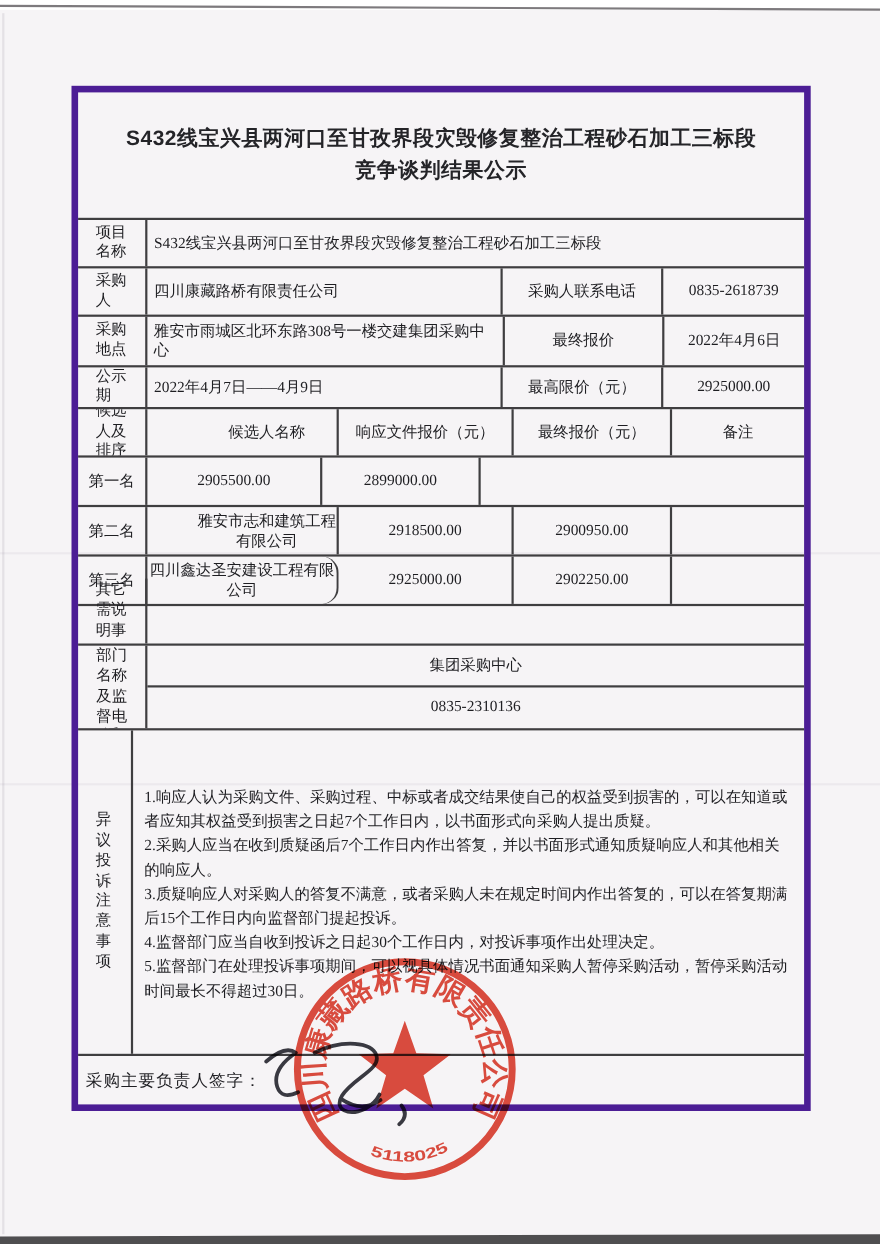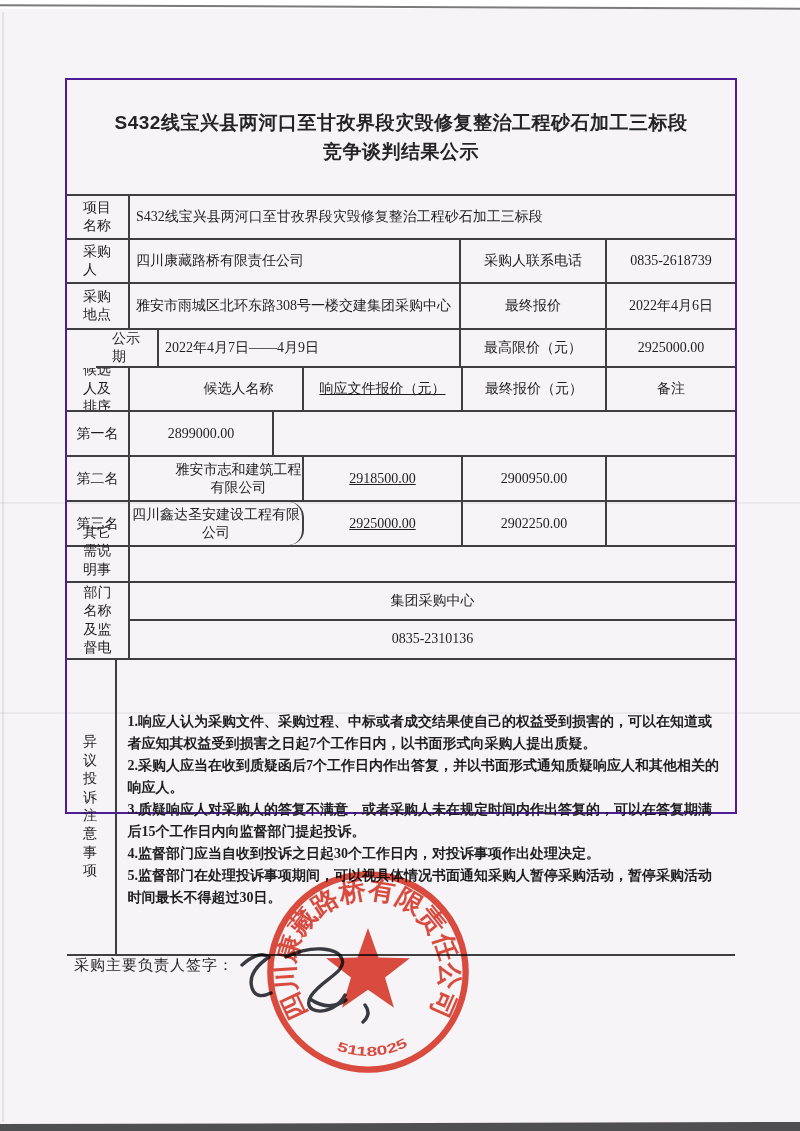--- a/index.html
+++ b/index.html
@@ -24,22 +24,22 @@
   .paper-left-edge{
     position:absolute;left:2px;top:12px;width:2px;height:1110px;
     background:rgba(70,60,75,0.10);
   }
   .crease{
     position:absolute;left:0;width:800px;height:2px;
     background:rgba(70,60,90,0.055);
   }
   
   .doc-table{
-    position:absolute;left:65px;top:78px;width:672px;height:736px;
-    border:2px solid #4c1d95;box-sizing:border-box;
+    position:absolute;left:65px;top:78px;width:672px;height:932px;
+    border:6px solid #4c1d95;box-sizing:border-box;
     display:flex;flex-direction:column;
     font-size:14px;
   }
   .row{display:flex;border-bottom:2px solid #3f3e40;box-sizing:border-box;flex:0 0 auto;}
   .row:last-child{border-bottom:none;}
   .cell{
     border-right:2px solid #3f3e40;box-sizing:border-box;
     display:flex;align-items:center;overflow:hidden;
   }
   .cell:last-child{border-right:none;}
@@ -49,43 +49,43 @@
   .r-title{height:116px;align-items:center;justify-content:center;}
   .title-block{
     width:100%;text-align:center;
     font-family:"Liberation Sans","DejaVu Sans",sans-serif;
     font-weight:700;font-size:19px;line-height:1.55;letter-spacing:0.5px;
     color:#242428;
   }
   .r-project{height:44px;}
   .r-purchaser{height:44px;}
   .r-location{height:46px;}
-  .r-publicity{height:38px;margin-left:29px;}
+  .r-publicity{height:38px;}
   .r-chead{height:44px;}
   .r-cand{height:45px;}
   .r-other{height:36px;align-items:flex-end;}
   .r-superv{height:77px;}
   .r-objection{height:296px;}
   .r-sign{flex:1 1 auto;}
   .c-val{flex:1 1 auto;}
   .c-tlabel{width:146px;font-family:Liberation Serif, serif;}
   .c-tval{width:128px;}
   .c-rank{width:63px;}
   .c-name{width:174px;padding-left:45px;}
-  .c-resp{width:159px;text-decoration:underline;}
+  .c-resp{width:159px;}
   .c-final{width:144px;}
   .c-remark{flex:1 1 auto;}
   .superv-right{flex:1 1 auto;display:flex;flex-direction:column;}
   .superv-sub{flex:1 1 50%;display:flex;align-items:center;justify-content:center;box-sizing:border-box;}
   .superv-sub:first-child{border-bottom:2px solid #3f3e40;}
   .objection-text{
     flex:1 1 auto;align-self:stretch;display:flex;flex-direction:column;justify-content:center;
     padding:10px 10px 4px 10px;line-height:1.58;font-size:14px;
   }
-  .objection-text p{margin:0;font-weight:bold;}
+  .objection-text p{margin:0;}
   .sign-cell{flex:1 1 auto;padding-left:7px;font-size:15px;letter-spacing:1px;}
   
   .stamp{
     position:absolute;left:263px;top:867px;width:210px;height:210px;
     z-index:6;mix-blend-mode:multiply;opacity:0.9;
   }
   .signature{
     position:absolute;left:222px;top:933px;width:180px;height:95px;
     z-index:7;mix-blend-mode:multiply;
   }
@@ -137,20 +137,21 @@
   <div class="row r-chead">
     <div class="cell c-rank c-label">候选人及排序</div>
     <div class="cell c-name c-center">候选人名称</div>
     <div class="cell c-resp c-center">响应文件报价（元）</div>
     <div class="cell c-final c-center">最终报价（元）</div>
     <div class="cell c-remark c-center">备注</div>
   </div>
 
   <div class="row r-cand">
     <div class="cell c-rank c-center">第一名</div>
+    <div class="cell c-resp c-center">2905500.00</div>
     <div class="cell c-final c-center">2899000.00</div>
     <div class="cell c-remark c-center"></div>
   </div>
   <div class="row r-cand">
     <div class="cell c-rank c-center">第二名</div>
     <div class="cell c-name c-center">雅安市志和建筑工程有限公司</div>
     <div class="cell c-resp c-center">2918500.00</div>
     <div class="cell c-final c-center">2900950.00</div>
     <div class="cell c-remark c-center"></div>
   </div>

